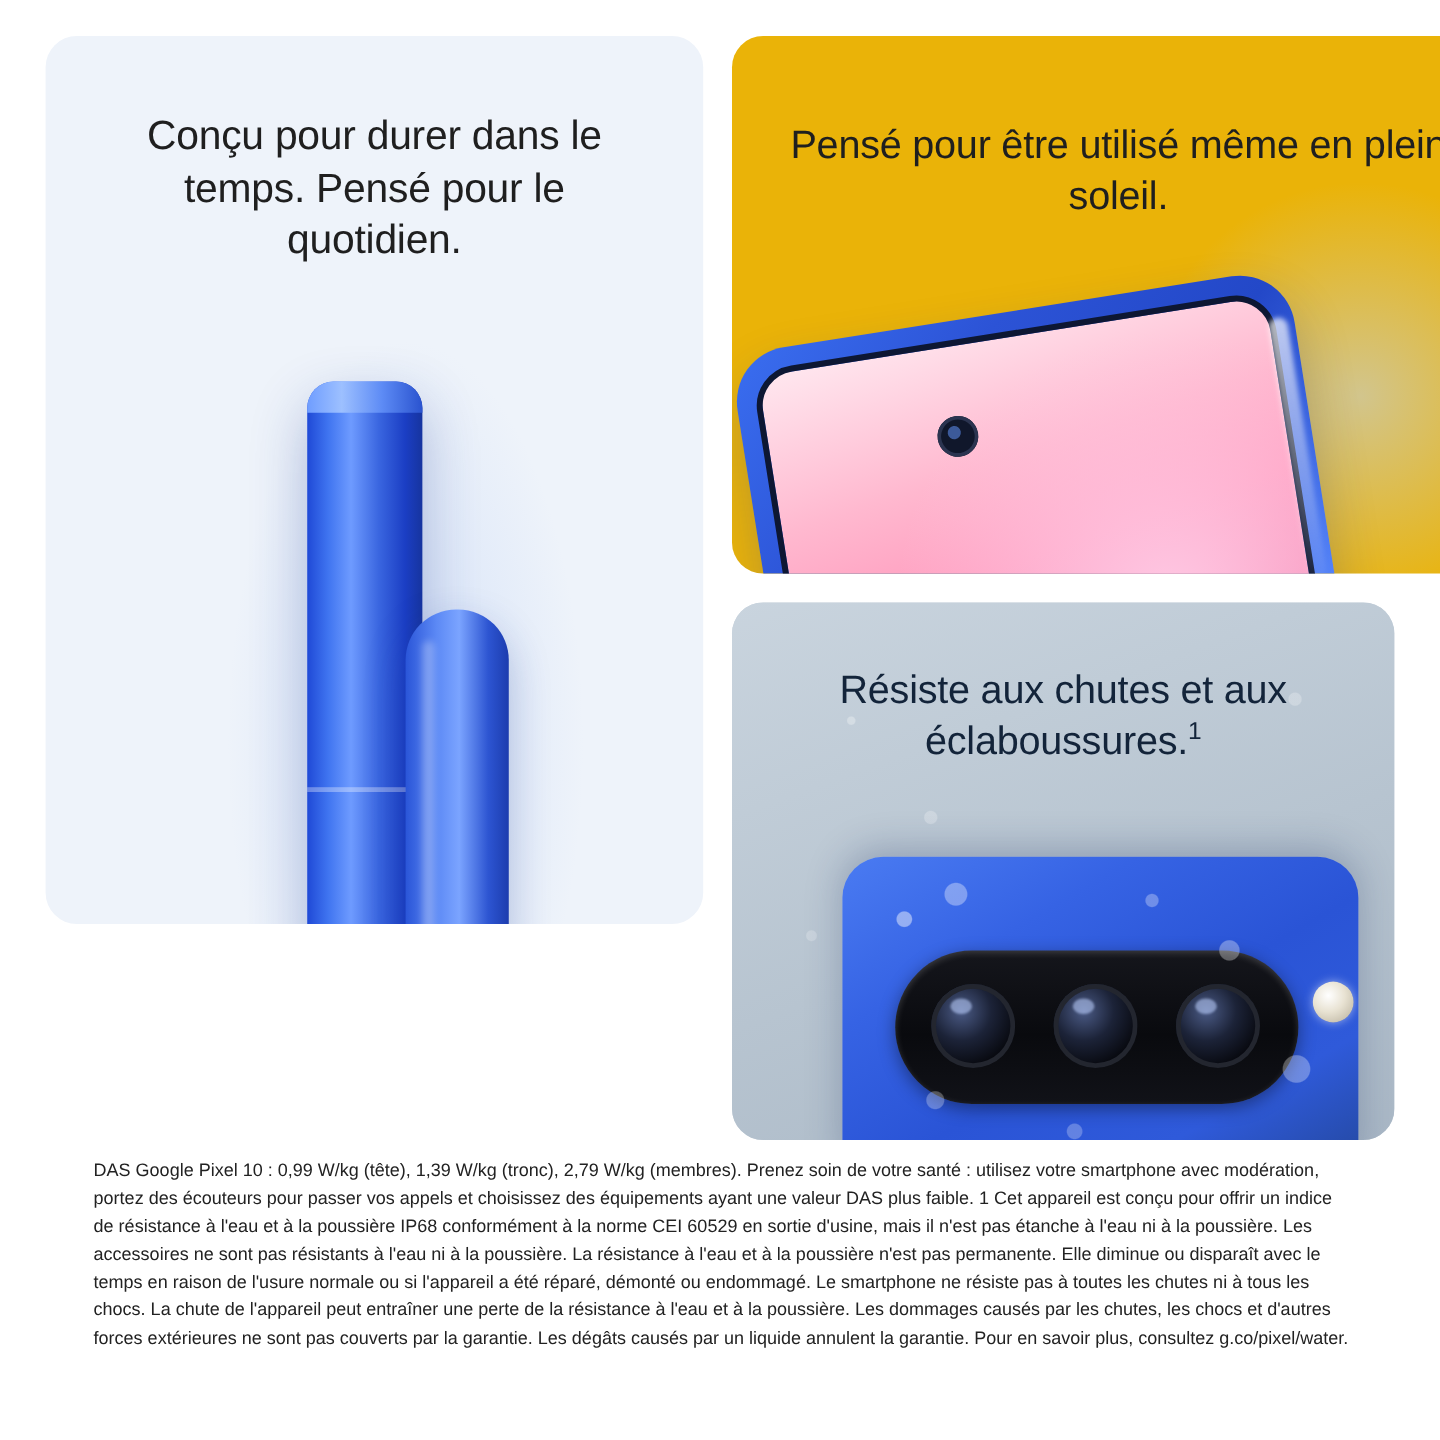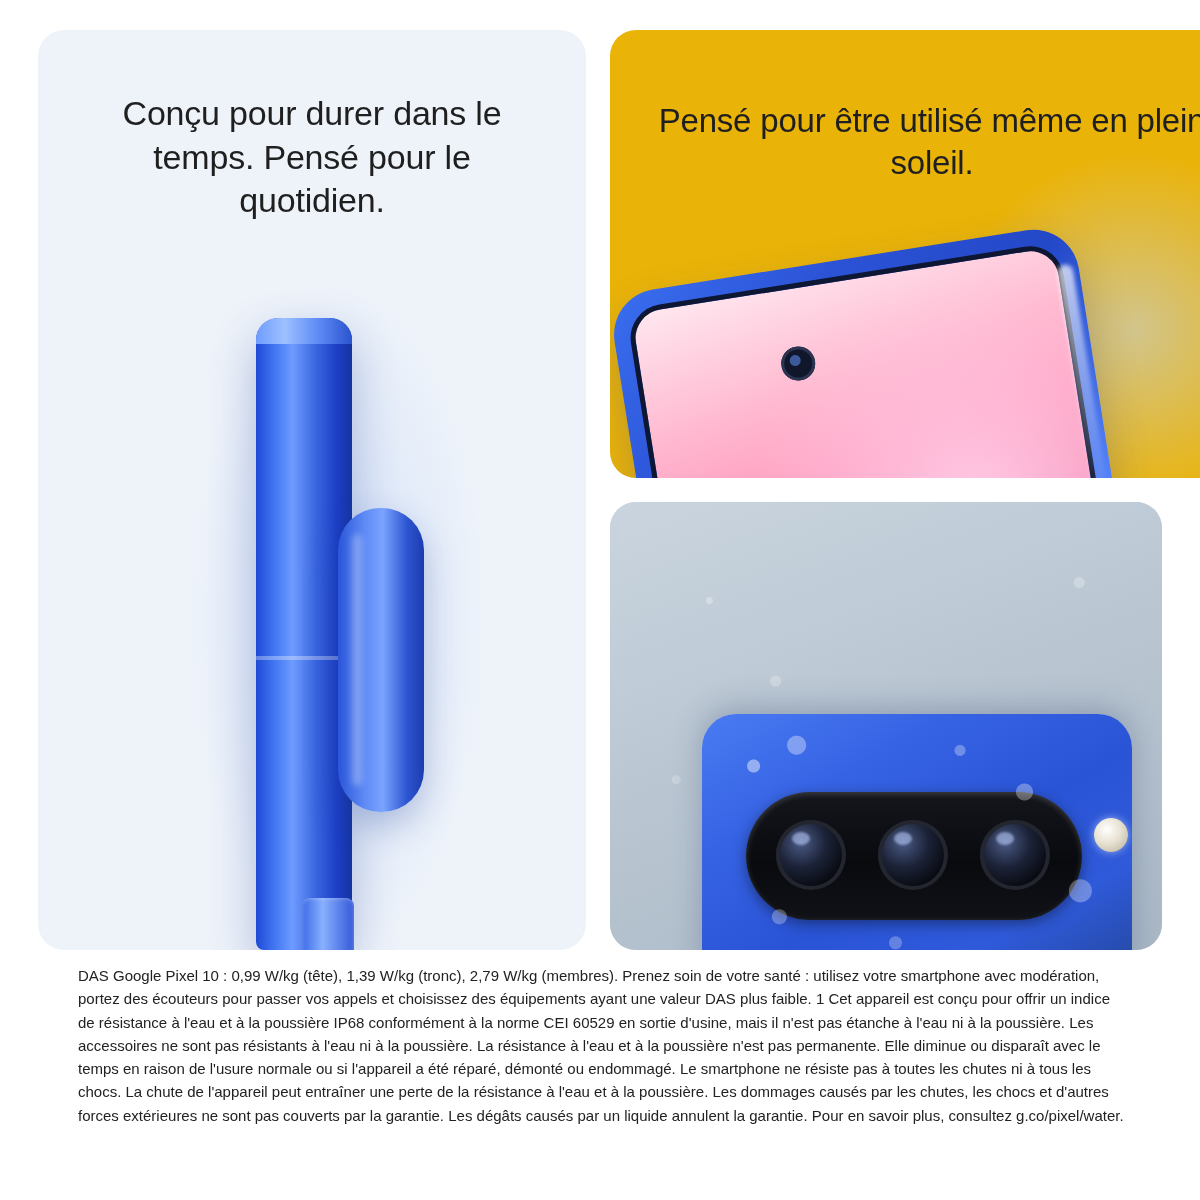--- a/index.html
+++ b/index.html
@@ -44,21 +44,21 @@
   }
 
   .card {
     position: relative;
     border-radius: 26px;
     overflow: hidden;
     background: #eaf0f8;
   }
   .card-durability {
     width: 548px;
-    height: 920px;
+    height: 740px;
     background: #eef3fa;
   }
   .card-sunlight {
     width: 644px;
     height: 448px;
     background: #eab308;
   }
   .card-water {
     width: 552px;
     height: 448px;
@@ -348,20 +348,23 @@
         <div class="sun-phone">
           <div class="sun-screen">
             <div class="sun-punch"></div>
           </div>
           <div class="sun-edge-hl"></div>
         </div>
       </div>
 
       <div class="card card-water">
         <div class="water-bg"></div>
+        <div class="card-heading">
+          <span>Résiste aux chutes et aux éclaboussures.</span><span class="sup">1</span>
+        </div>
         <div class="phone-back">
           <div class="lens-bar">
             <div class="lens l1"></div>
             <div class="lens l2"></div>
             <div class="lens l3"></div>
           </div>
           <div class="flash"></div>
           <div class="droplets"></div>
         </div>
       </div>

